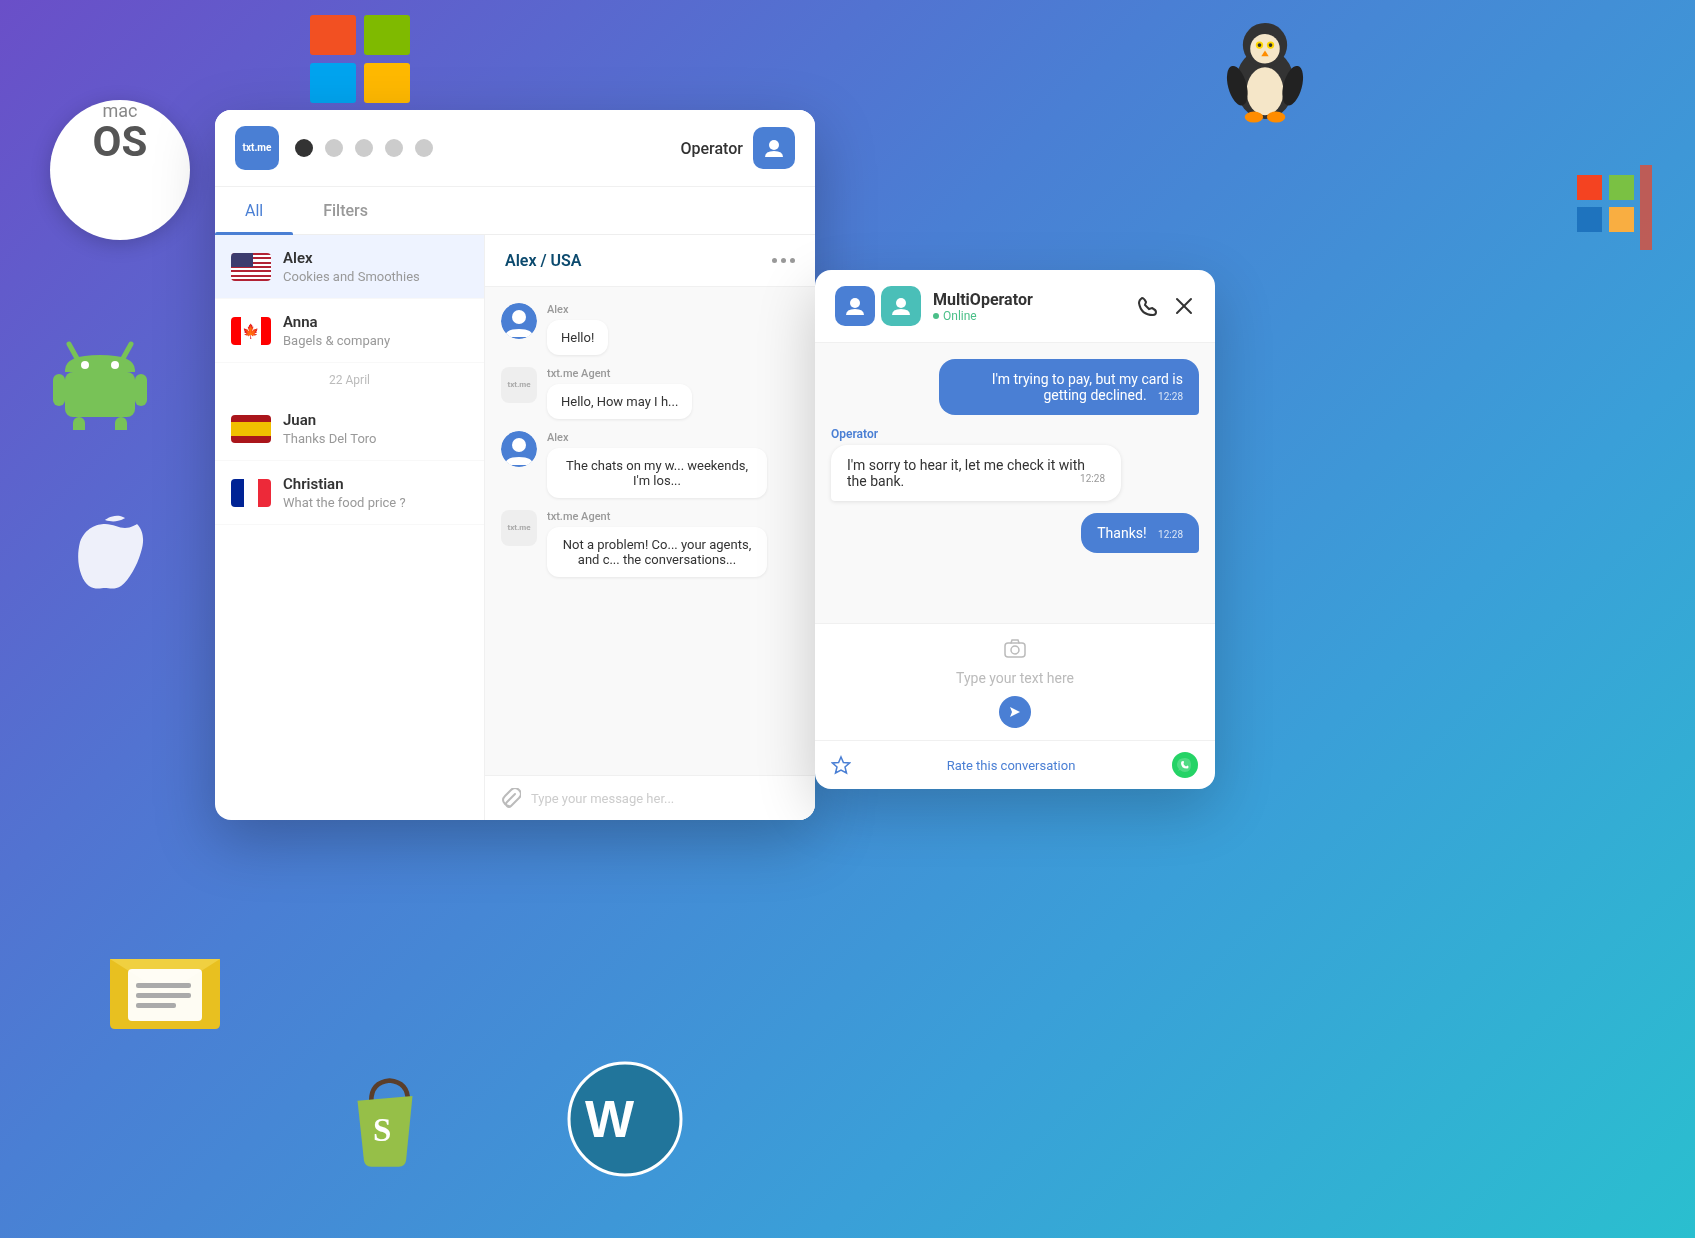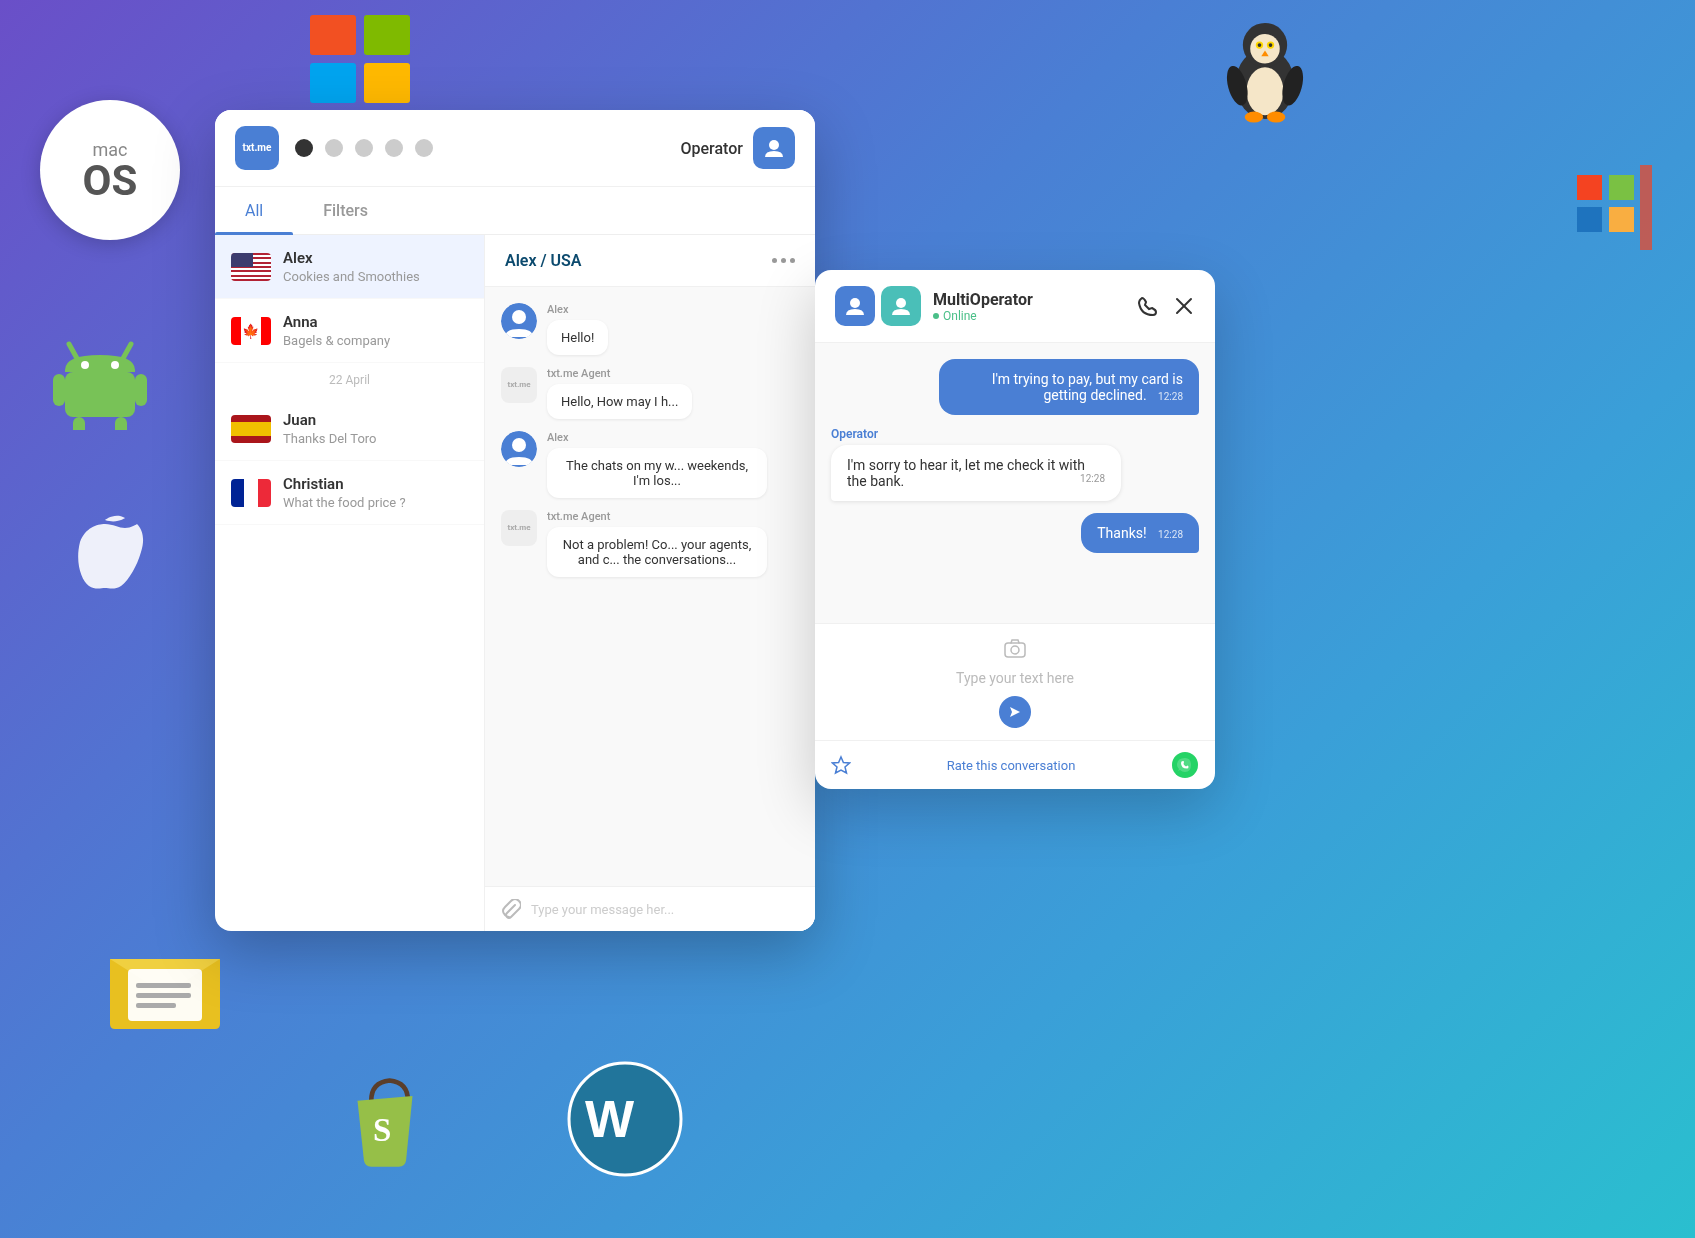--- a/index.html
+++ b/index.html
@@ -9,50 +9,49 @@
       background: linear-gradient(135deg, #6a4fc8 0%, #4a7fd4 40%, #3a9fd8 70%, #2abfcf 100%);
       font-family: -apple-system, BlinkMacSystemFont, 'Segoe UI', Roboto, sans-serif;
       position: relative;
       overflow: hidden;
     }
 
     
     .macos-icon {
       position: absolute;
       top: 100px;
-      left: 40px;
+      left: 50px;
       width: 140px;
       height: 140px;
       background: white;
       border-radius: 50%;
       display: flex;
       flex-direction: column;
       align-items: center;
-      justify-content: center;
       box-shadow: 0 4px 20px rgba(0,0,0,0.2);
     }
     .macos-icon .mac-text {
       font-size: 18px;
       color: #888;
       font-weight: 400;
     }
     .macos-icon .os-text {
       font-size: 42px;
       color: #555;
       font-weight: 700;
       line-height: 1;
     }
 
     
     .app-window {
       position: absolute;
       top: 110px;
       left: 215px;
       width: 600px;
-      height: 821px;
+      height: 710px;
       background: white;
       border-radius: 16px;
       box-shadow: 0 20px 60px rgba(0,0,0,0.25);
       overflow: hidden;
       display: flex;
       flex-direction: column;
     }
 
     .window-header {
       display: flex;

